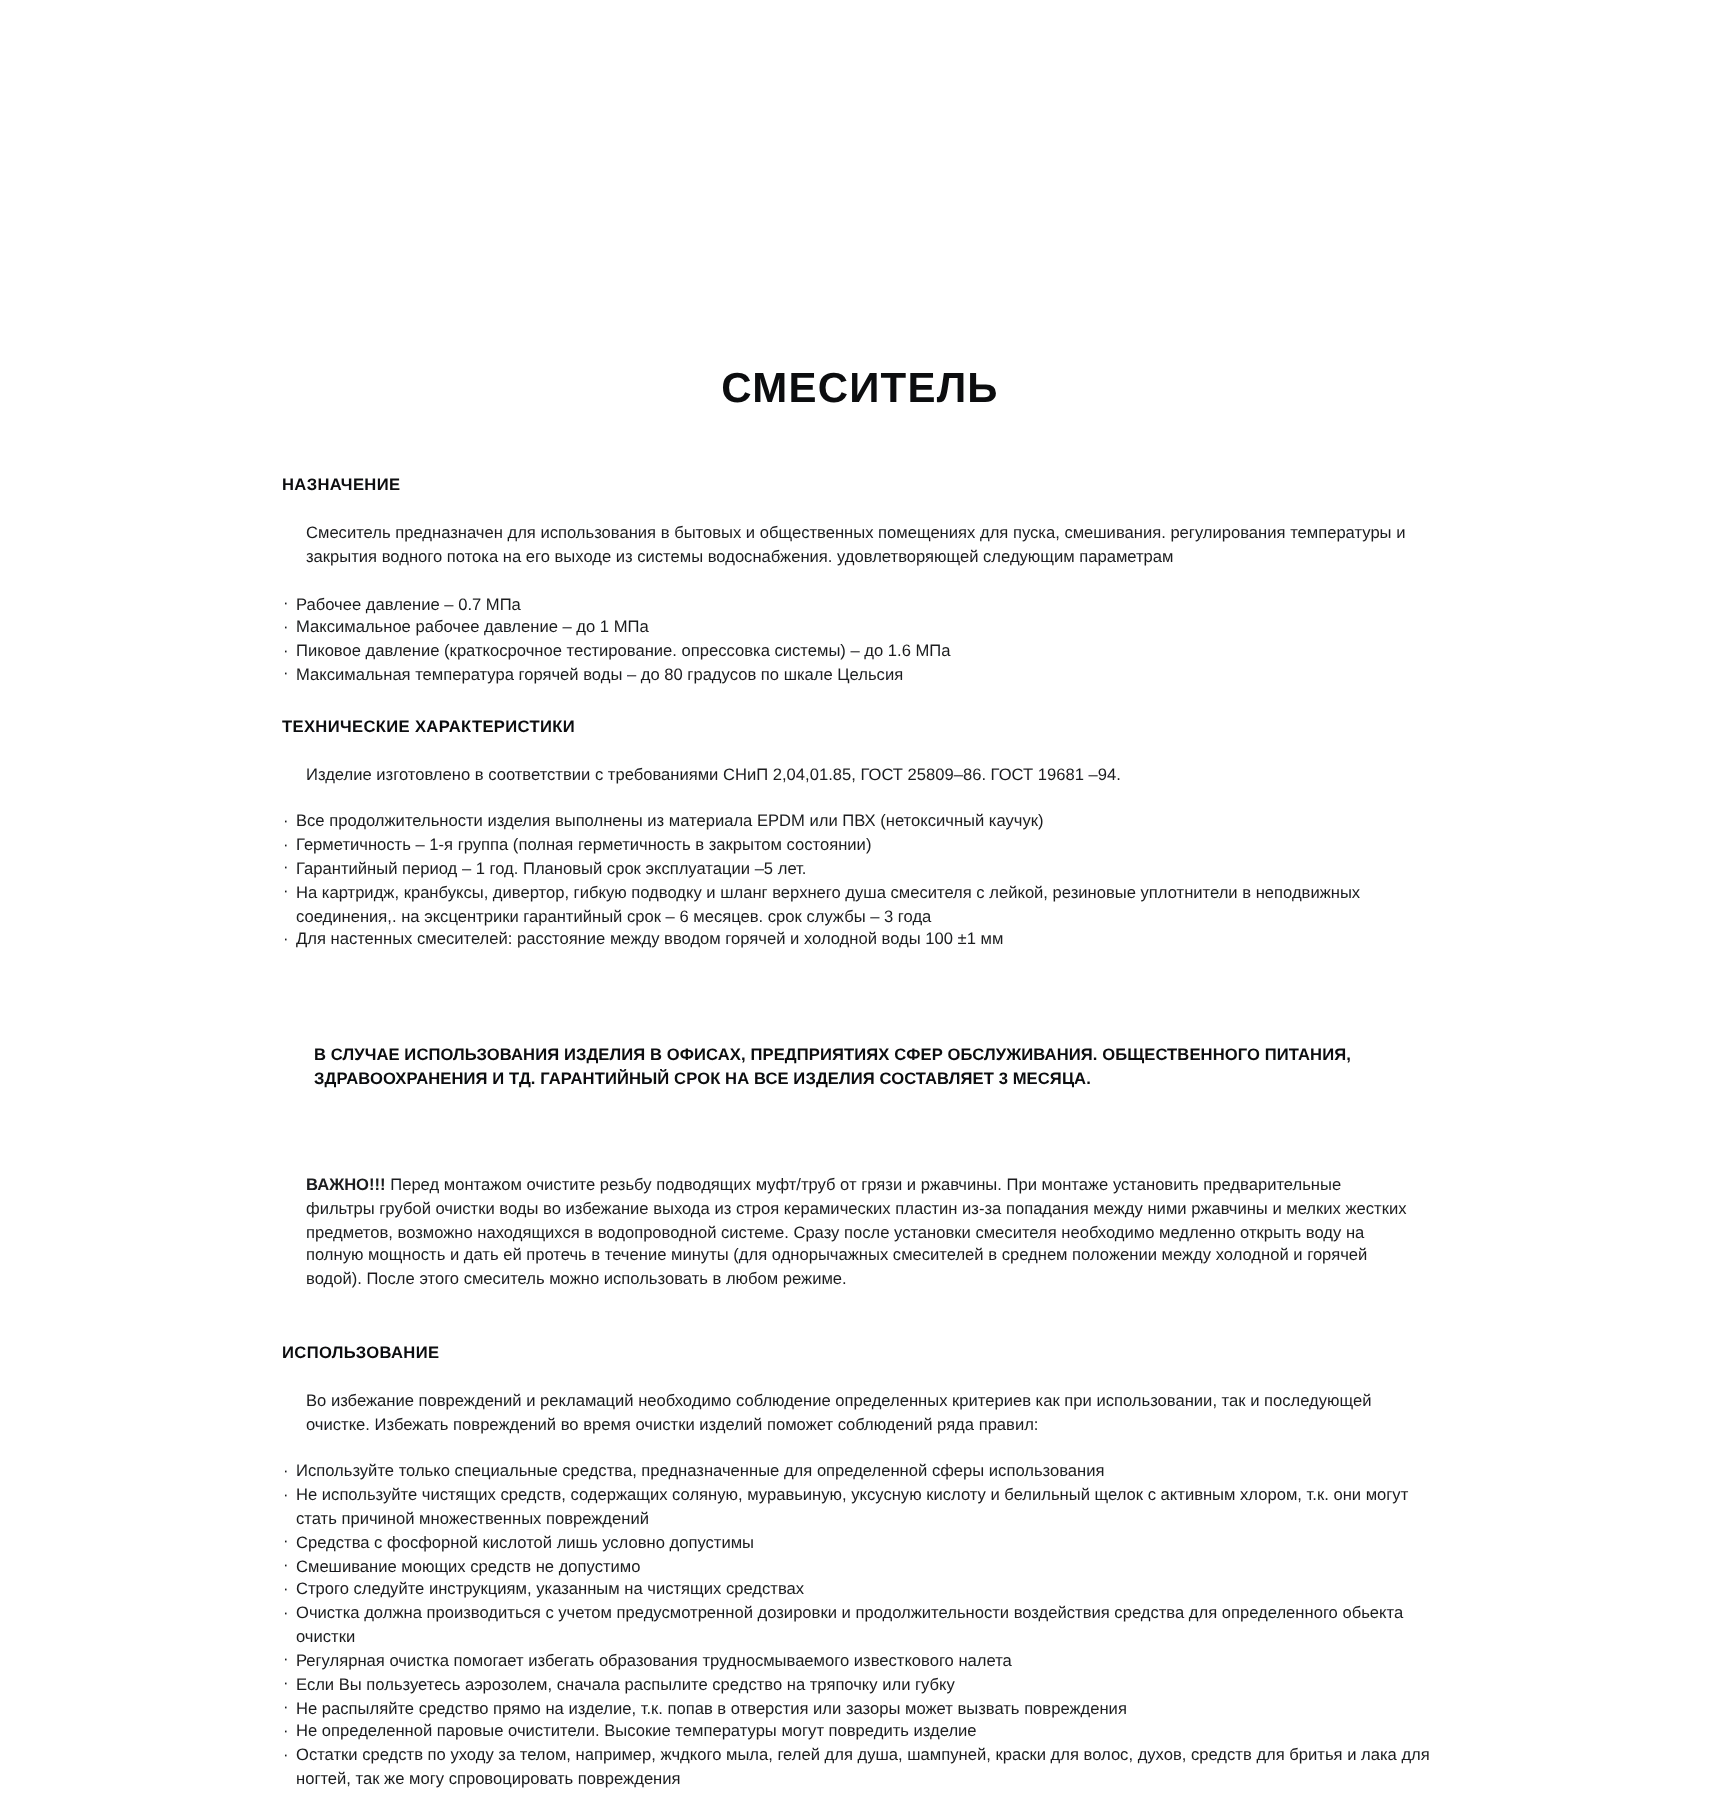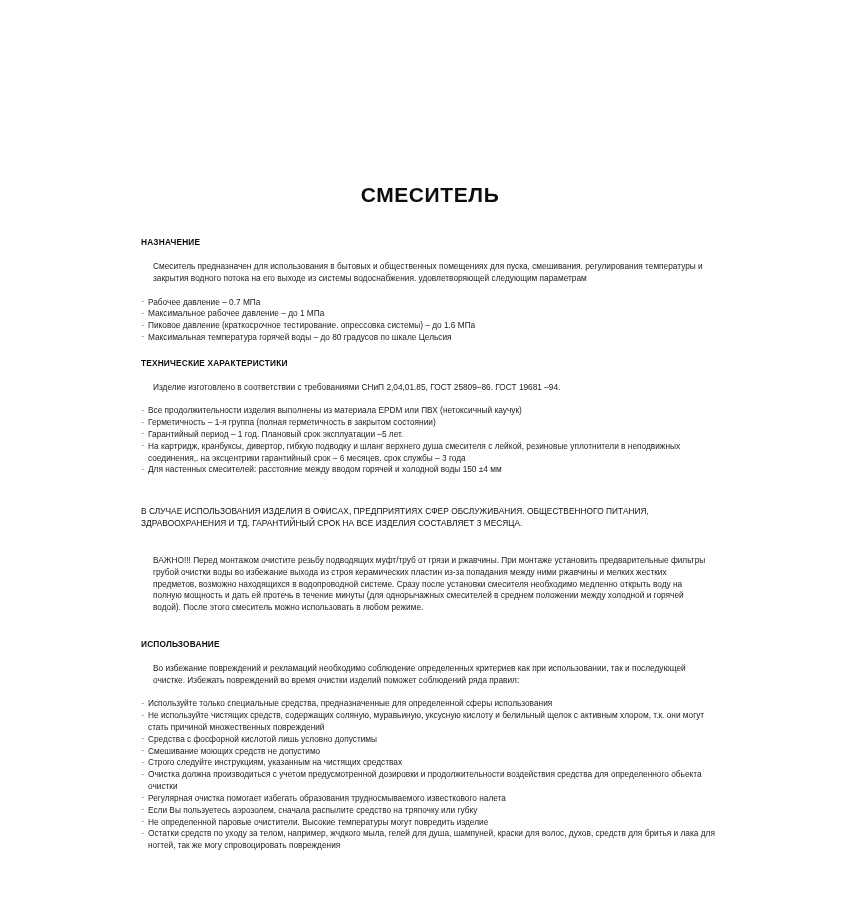--- a/index.html
+++ b/index.html
@@ -70,34 +70,34 @@
   }
   .bullets li::before {
     content: "\00B7";
     position: absolute;
     left: 0.5px;
     top: -0.5px;
     color: #1b1c1e;
   }
   .notice {
     font-size: 8.3px;
-    font-weight: normal;
+    font-weight: bold;
     line-height: 1.43;
     letter-spacing: 0.05px;
-    margin: 0;
+    margin: 16px;
     color: #0c0d0f;
   }
   .block-gap-lg {
     height: 16px;
   }
   .block-gap-md {
     height: 13px;
   }
   .important-lead {
-    font-weight: normal;
+    font-weight: bold;
     text-align: right;
   }
 </style>
 </head>
 <body>
 
 <div class="page">
   <div class="doc-body">
 
     <h1 class="doc-title">СМЕСИТЕЛЬ</h1>
@@ -114,21 +114,21 @@
     </div>
 
     <div class="section">
       <div class="sec-heading">ТЕХНИЧЕСКИЕ ХАРАКТЕРИСТИКИ</div>
       <p class="para">Изделие изготовлено в соответствии с требованиями СНиП 2,04,01.85, ГОСТ 25809–86. ГОСТ 19681 –94.</p>
       <ul class="bullets">
         <li>Все продолжительности изделия выполнены из материала EPDM или ПВХ (нетоксичный каучук)</li>
         <li>Герметичность – 1-я группа (полная герметичность в закрытом состоянии)</li>
         <li>Гарантийный период – 1 год. Плановый срок эксплуатации –5 лет.</li>
         <li>На картридж, кранбуксы, дивертор, гибкую подводку и шланг верхнего душа смесителя с лейкой, резиновые уплотнители в неподвижных соединения,. на эксцентрики гарантийный срок – 6 месяцев. срок службы – 3 года</li>
-        <li>Для настенных смесителей: расстояние между вводом горячей и холодной воды 150 ±4 мм</li>
+        <li>Для настенных смесителей: расстояние между вводом горячей и холодной воды 100 ±1 мм</li>
       </ul>
     </div>
 
     <div class="block-gap-lg"></div>
 
     <p class="notice">В СЛУЧАЕ ИСПОЛЬЗОВАНИЯ ИЗДЕЛИЯ В ОФИСАХ, ПРЕДПРИЯТИЯХ СФЕР ОБСЛУЖИВАНИЯ. ОБЩЕСТВЕННОГО ПИТАНИЯ, ЗДРАВООХРАНЕНИЯ И ТД. ГАРАНТИЙНЫЙ СРОК НА ВСЕ ИЗДЕЛИЯ СОСТАВЛЯЕТ 3 МЕСЯЦА.</p>
 
     <div class="block-gap-md"></div>
 
     <p class="para"><span class="important-lead">ВАЖНО!!!</span><span> Перед монтажом очистите резьбу подводящих муфт/труб от грязи и ржавчины. При монтаже установить предварительные фильтры грубой очистки воды во избежание выхода из строя керамических пластин из-за попадания между ними ржавчины и мелких жестких предметов, возможно находящихся в водопроводной системе. Сразу после установки смесителя необходимо медленно открыть воду на полную мощность и дать ей протечь в течение минуты (для однорычажных смесителей в среднем положении между холодной и горячей водой). После этого смеситель можно использовать в любом режиме.</span></p>
@@ -140,19 +140,20 @@
       <p class="para">Во избежание повреждений и рекламаций необходимо соблюдение определенных критериев как при использовании, так и последующей очистке. Избежать повреждений во время очистки изделий поможет соблюдений ряда правил:</p>
       <ul class="bullets">
         <li>Используйте только специальные средства, предназначенные для определенной сферы использования</li>
         <li>Не используйте чистящих средств, содержащих соляную, муравьиную, уксусную кислоту и белильный щелок с активным хлором, т.к. они могут стать причиной множественных повреждений</li>
         <li>Средства с фосфорной кислотой лишь условно допустимы</li>
         <li>Смешивание моющих средств не допустимо</li>
         <li>Строго следуйте инструкциям, указанным на чистящих средствах</li>
         <li>Очистка должна производиться с учетом предусмотренной дозировки и продолжительности воздействия средства для определенного обьекта очистки</li>
         <li>Регулярная очистка помогает избегать образования трудносмываемого известкового налета</li>
         <li>Если Вы пользуетесь аэрозолем, сначала распылите средство на тряпочку или губку</li>
+        <li>Не распыляйте средство прямо на изделие, т.к. попав в отверстия или зазоры может вызвать повреждения</li>
         <li>Не определенной паровые очистители. Высокие температуры могут повредить изделие</li>
         <li>Остатки средств по уходу за телом, например, жчдкого мыла, гелей для душа, шампуней, краски для волос, духов, средств для бритья и лака для ногтей, так же могу спровоцировать повреждения</li>
       </ul>
     </div>
 
   </div>
 </div>
 
 </body></html>

